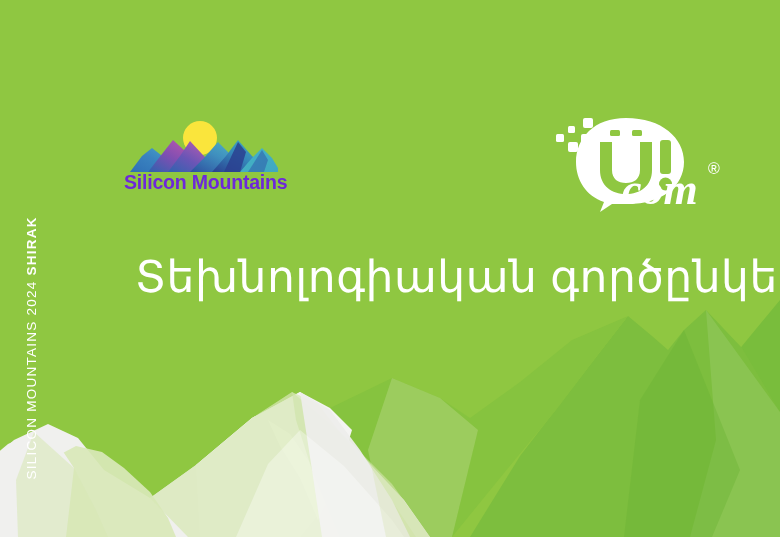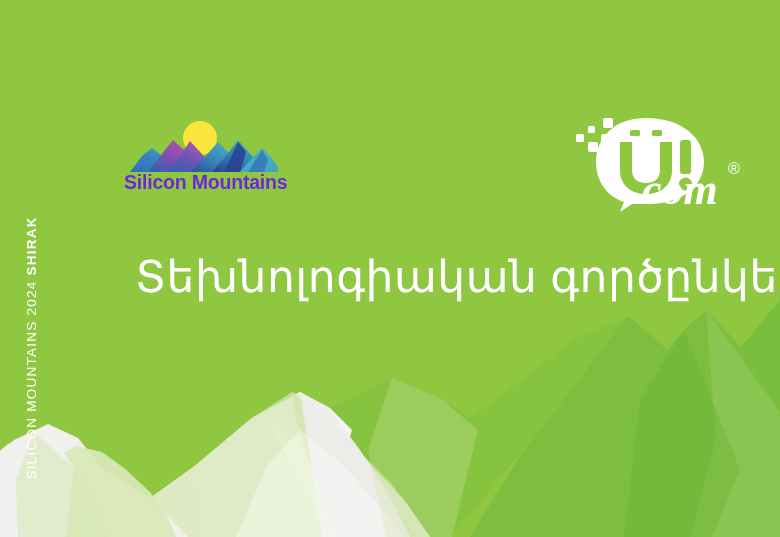--- a/index.html
+++ b/index.html
@@ -66,21 +66,21 @@
     font-size: 19.5px;
     font-weight: 700;
     letter-spacing: -0.2px;
     line-height: 1.1;
     white-space: nowrap;
   }
 
   
   .ucom-logo {
     position: absolute;
-    left: 570px;
+    left: 550px;
     top: 112px;
     width: 180px;
     height: 100px;
     z-index: 6;
   }
   .ucom-logo svg { display: block; }
 
   
   .title {
     position: absolute;

